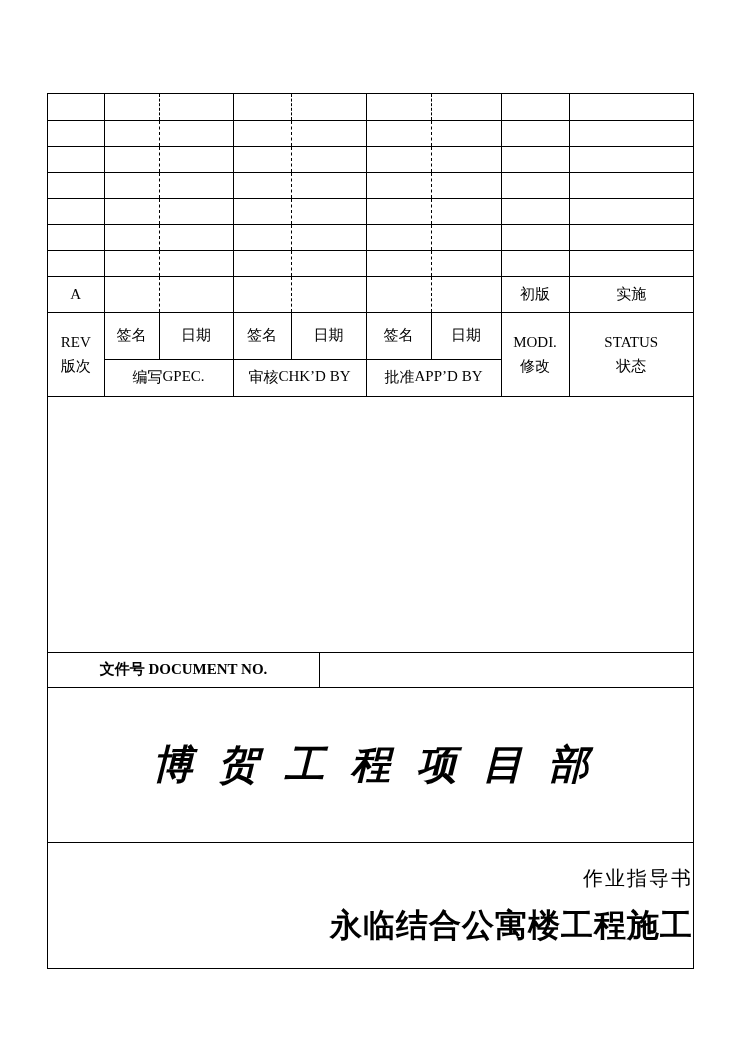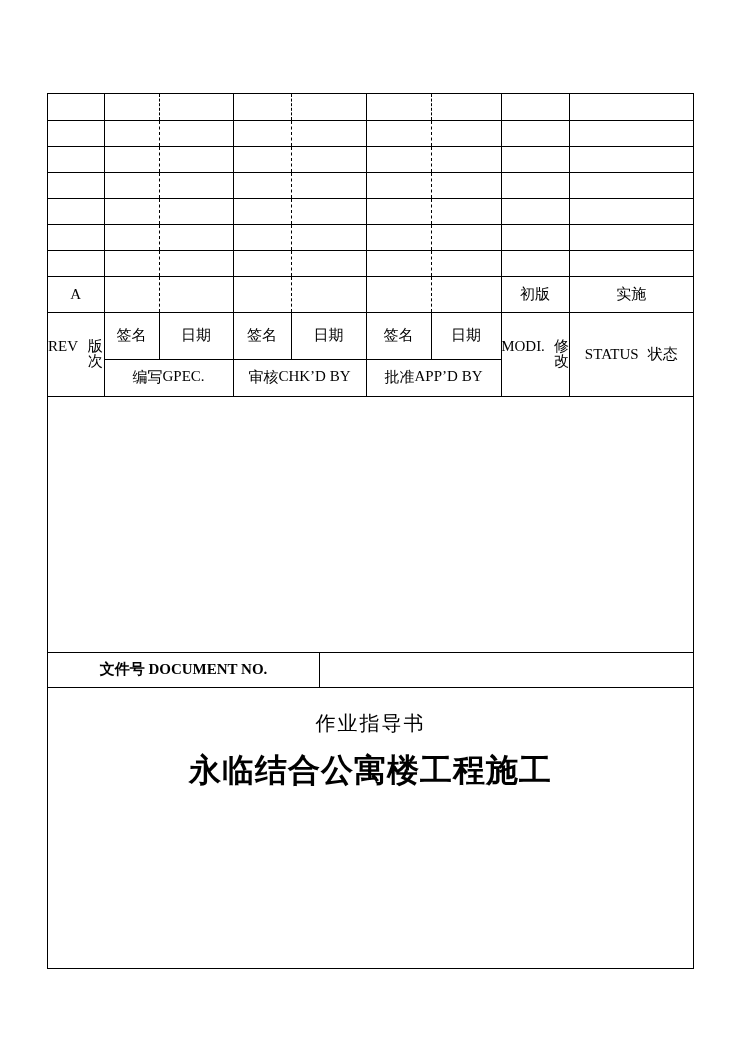--- a/index.html
+++ b/index.html
@@ -27,21 +27,21 @@
     font-size: 15px; padding: 0; overflow: hidden;
   }
   table.rev td.dash { border-right-style: dashed; }
   table.rev td.lastcol { border-right: none; margin-left: 20px; }
 
   tr.empty { height: 26px; }
   tr.arow  { height: 36px; }
   tr.hdr1  { height: 47px; }
   tr.hdr2  { height: 37px; }
 
-  .two-line { display: flex; flex-direction: row; justify-content: center; gap: 9px; line-height: 1; }
+  .two-line { display: flex; flex-direction: column; justify-content: center; gap: 9px; line-height: 1; }
   .pair { display: inline-flex; justify-content: center; }
 
   .empty-space { height: 255px; border-bottom: 1px solid #000; }
 
   .docno-row { display: flex; height: 34px; border-bottom: 1px solid #000; font-size: 15px; }
   .docno-label {
     width: 271px; border-right: 1px solid #000;
     display: flex; align-items: center; justify-content: center;
     font-weight: bold;
     text-align: right;
@@ -51,21 +51,21 @@
   .org-block {
     height: 154px; border-bottom: 1px solid #000;
     display: flex; align-items: center; justify-content: center;
     font-size: 40px; font-weight: bold; font-style: italic;
     letter-spacing: 26px; padding-left: 26px;
     font-family: "Liberation Serif", "DejaVu Serif", serif;
     white-space: nowrap;
   }
 
   .title-block {
-    height: 128px; text-align: center; padding-top: 22px;
+    height: 128px; text-align: right; padding-top: 22px;
     font-family: "Liberation Sans", "DejaVu Sans", sans-serif;
   }
   .subtitle { font-size: 20px; letter-spacing: 2px; }
   .main-title { font-size: 32px; font-weight: bold; margin-top: 12px; letter-spacing: 1px; }
 </style>
 </head>
 <body>
 
 <div class="page">
   <div class="doc-frame">
@@ -221,20 +221,21 @@
         </tr>
       </tbody>
     </table>
 
     <div class="empty-space"></div>
 
     <div class="docno-row">
       <div class="docno-label">文件号 DOCUMENT NO.</div>
     </div>
 
+    <div class="org-block">博贺工程项目部</div>
 
     <div class="title-block">
       <div class="subtitle">作业指导书</div>
       <div class="main-title">永临结合公寓楼工程施工</div>
     </div>
 
   </div>
 </div>
 
 </body></html>

